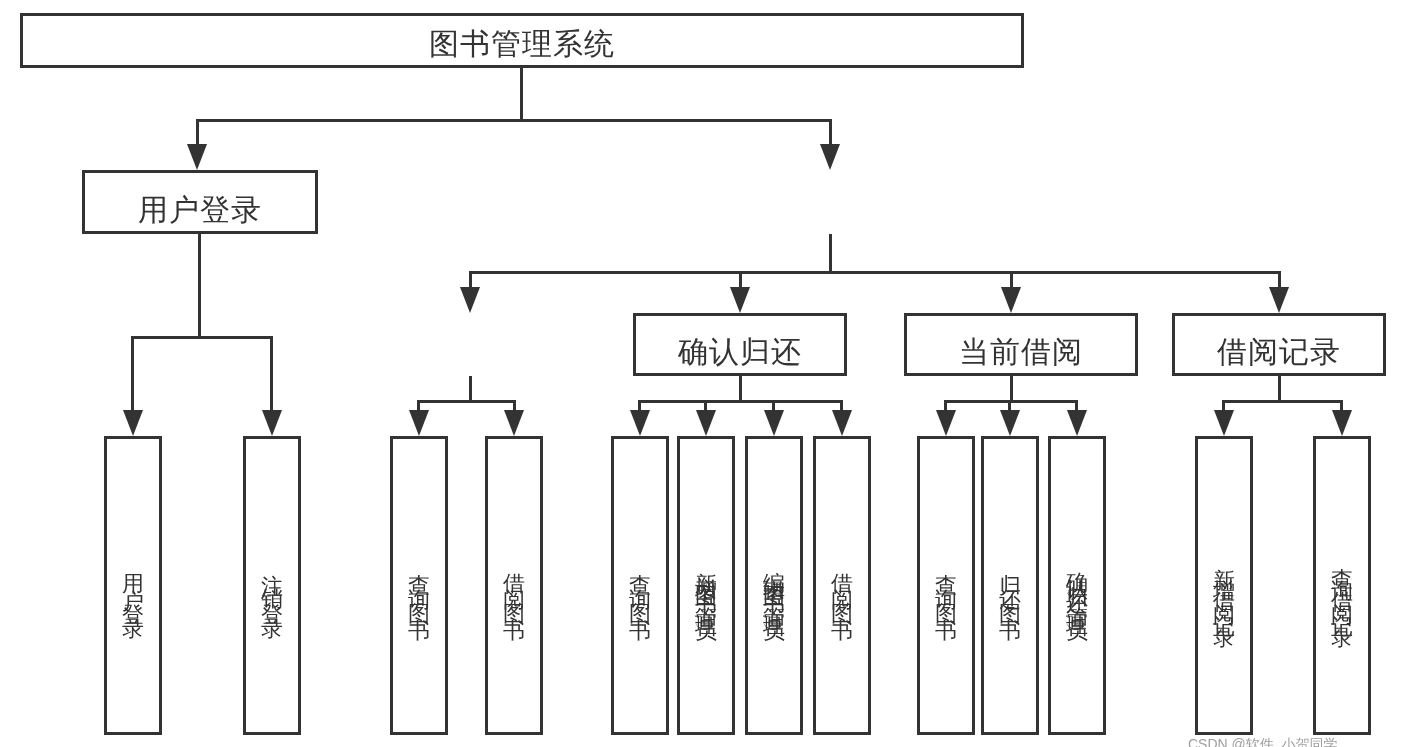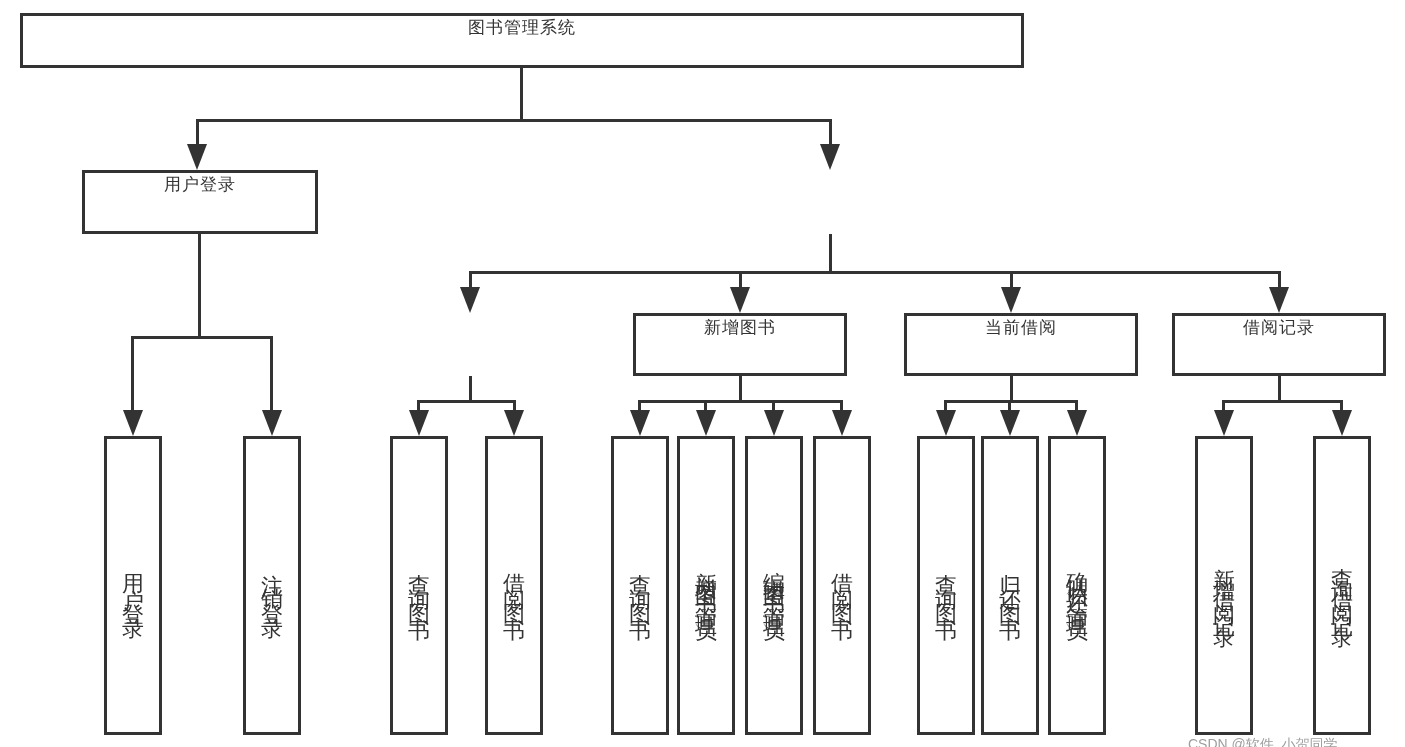--- a/index.html
+++ b/index.html
@@ -19,24 +19,24 @@
     height:747px;
     background:var(--bg);
     overflow:hidden;
   }
   .box{
     position:absolute;
     box-sizing:border-box;
     border:3px solid var(--line);
     background:#fff;
     display:flex;
-    align-items:flex-start;
+    align-items:flex-end;
     justify-content:center;
     color:var(--text);
-    font-size:17px;
+    font-size:30px;
     letter-spacing:1px;
     white-space:nowrap;
   }
   .vbox{
     position:absolute;
     box-sizing:border-box;
     border:3px solid var(--line);
     background:#fff;
     display:flex;
     align-items:center;
@@ -89,21 +89,21 @@
 
   <div class="box" style="left:20px;top:13px;width:1004px;height:55px;">
     <span>图书管理系统</span>
   </div>
 
   <div class="box" style="left:82px;top:170px;width:236px;height:64px;">
     <span>用户登录</span>
   </div>
 
   <div class="box" style="left:633px;top:313px;width:214px;height:63px;">
-    <span>新增图书</span>
+    <span>确认归还</span>
   </div>
   <div class="box" style="left:904px;top:313px;width:234px;height:63px;">
     <span>当前借阅</span>
   </div>
   <div class="box" style="left:1172px;top:313px;width:214px;height:63px;">
     <span>借阅记录</span>
   </div>
 
   <div class="vbox" style="left:104px;top:436px;width:58px;height:299px;">
     <span class="vtext">用户登录</span>

